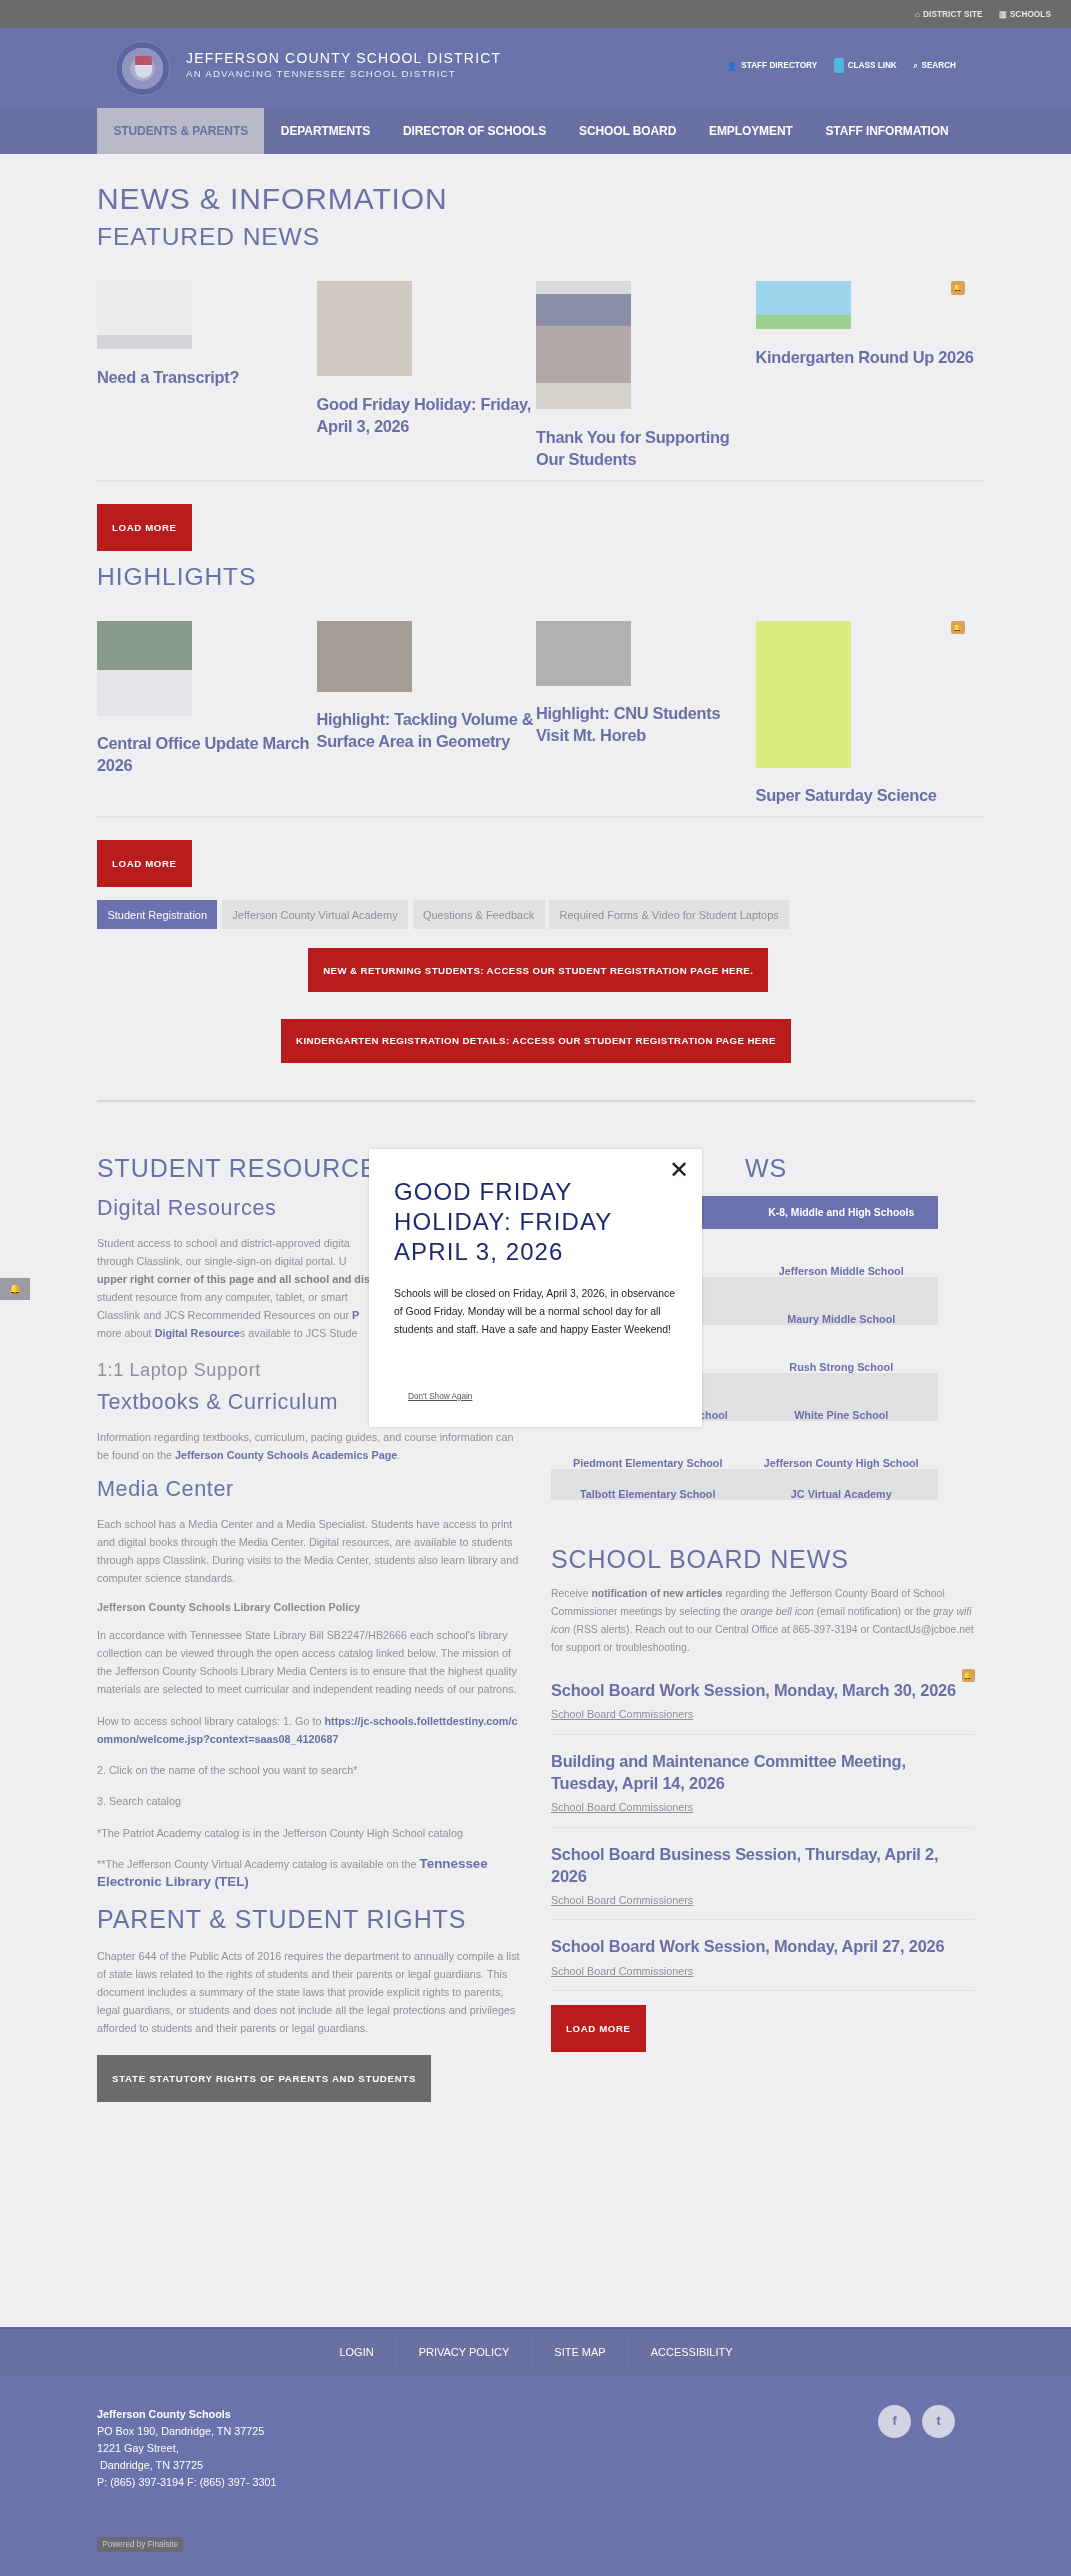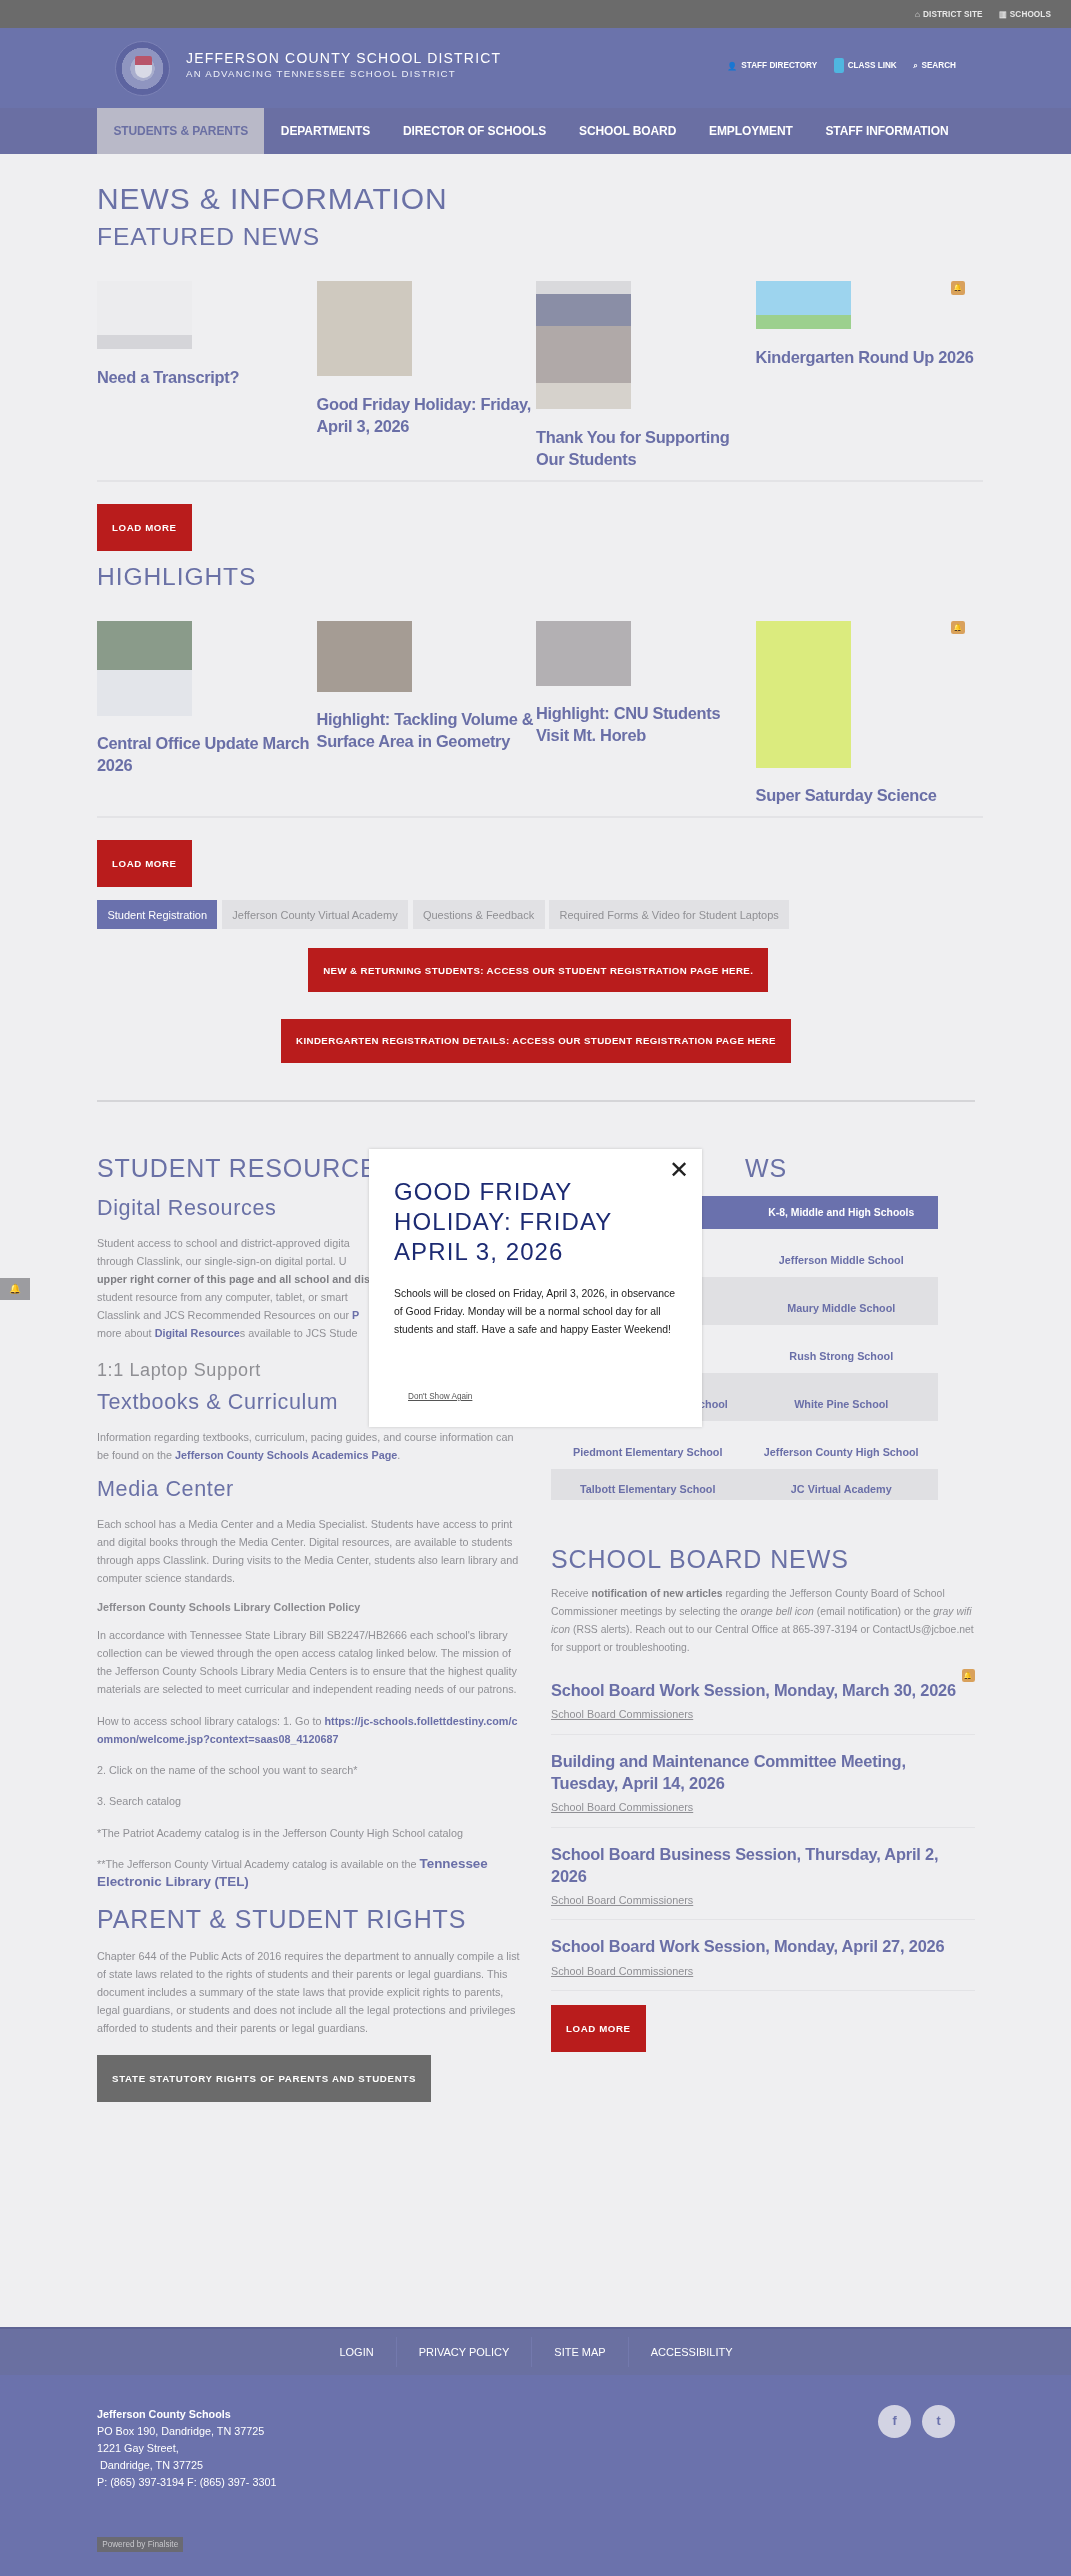--- a/index.html
+++ b/index.html
@@ -63,21 +63,21 @@
   .para .lnk { color: #6a6fa8; font-weight: bold; }
   .para .lnk-big { color: #6a6fa8; font-weight: bold; font-size: 13.4px; }
   .para-bold { font-size: 10.8px; font-weight: bold; color: #8b8b90; margin-top: 13.4px; }
 
   .dark-btn { background: #6b6b6b; color: #fff; font-size: 9.7px; font-weight: bold; letter-spacing: 0.7px; padding: 18px 15px; display: inline-block; margin-top: 18px; }
 
   
   .school-table { width: 387px; margin-top: 13.4px; margin-left: 0; }
   .st-head { display: flex; background: #6a71ad; color: #fff; font-weight: bold; font-size: 10.4px; height: 33px; align-items: center; }
   .st-head div { width: 50%; text-align: center; }
-  .st-row { display: flex; height: 48px; align-items: center; padding-top: 13.4px; }
+  .st-row { display: flex; height: 48px; align-items: flex-end; padding-top: 13.4px; }
   .st-row.alt { background: #e0e0e3; }
   .st-row div { width: 50%; text-align: center; color: #6a6fa8; font-weight: bold; font-size: 10.8px; }
 
   .board-item { border-bottom: 1.5px solid #e3e3e6; padding: 15px 0 13.4px 0; }
   .board-item .bi-title { color: #6a6fa7; font-size: 16.4px; font-weight: bold; line-height: 22px; letter-spacing: -0.2px; }
   .board-item .bi-meta { font-size: 10.8px; color: #8f8f94; margin-top: 7.4px; text-decoration: underline; }
 
   
   .modal { position: absolute; left: 369px; top: 1149px; width: 333px; height: 278px; background: #fff; box-shadow: 0 0 3px rgba(0,0,0,.18); padding: 28px 25px; z-index: 10; }
   .modal .m-close { position: absolute; right: 9px; top: 6px; font-size: 24px; color: #222; background: none; border: none; line-height: 30px; width: 28px; }

